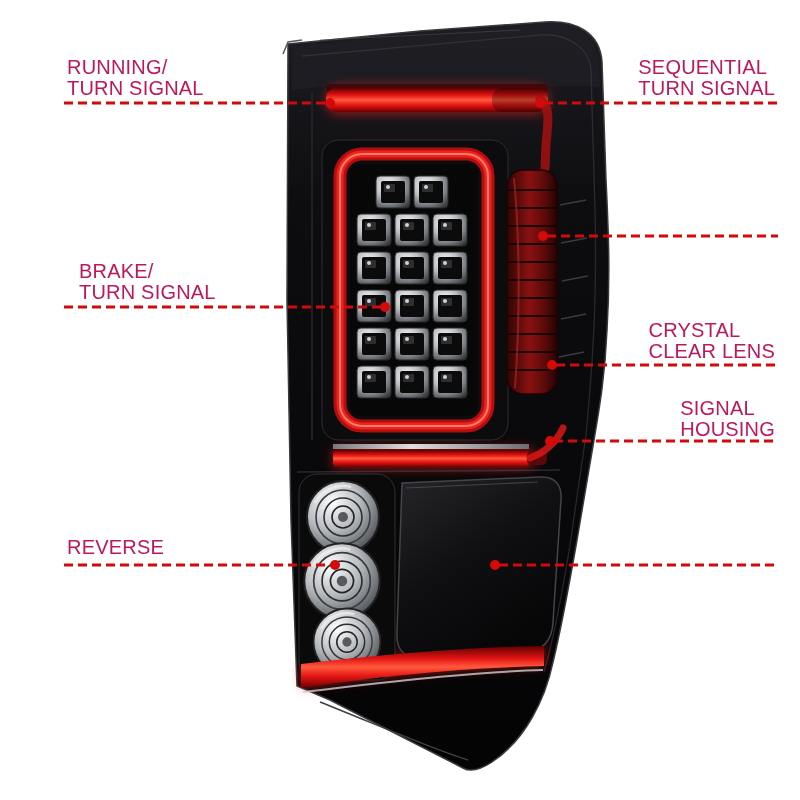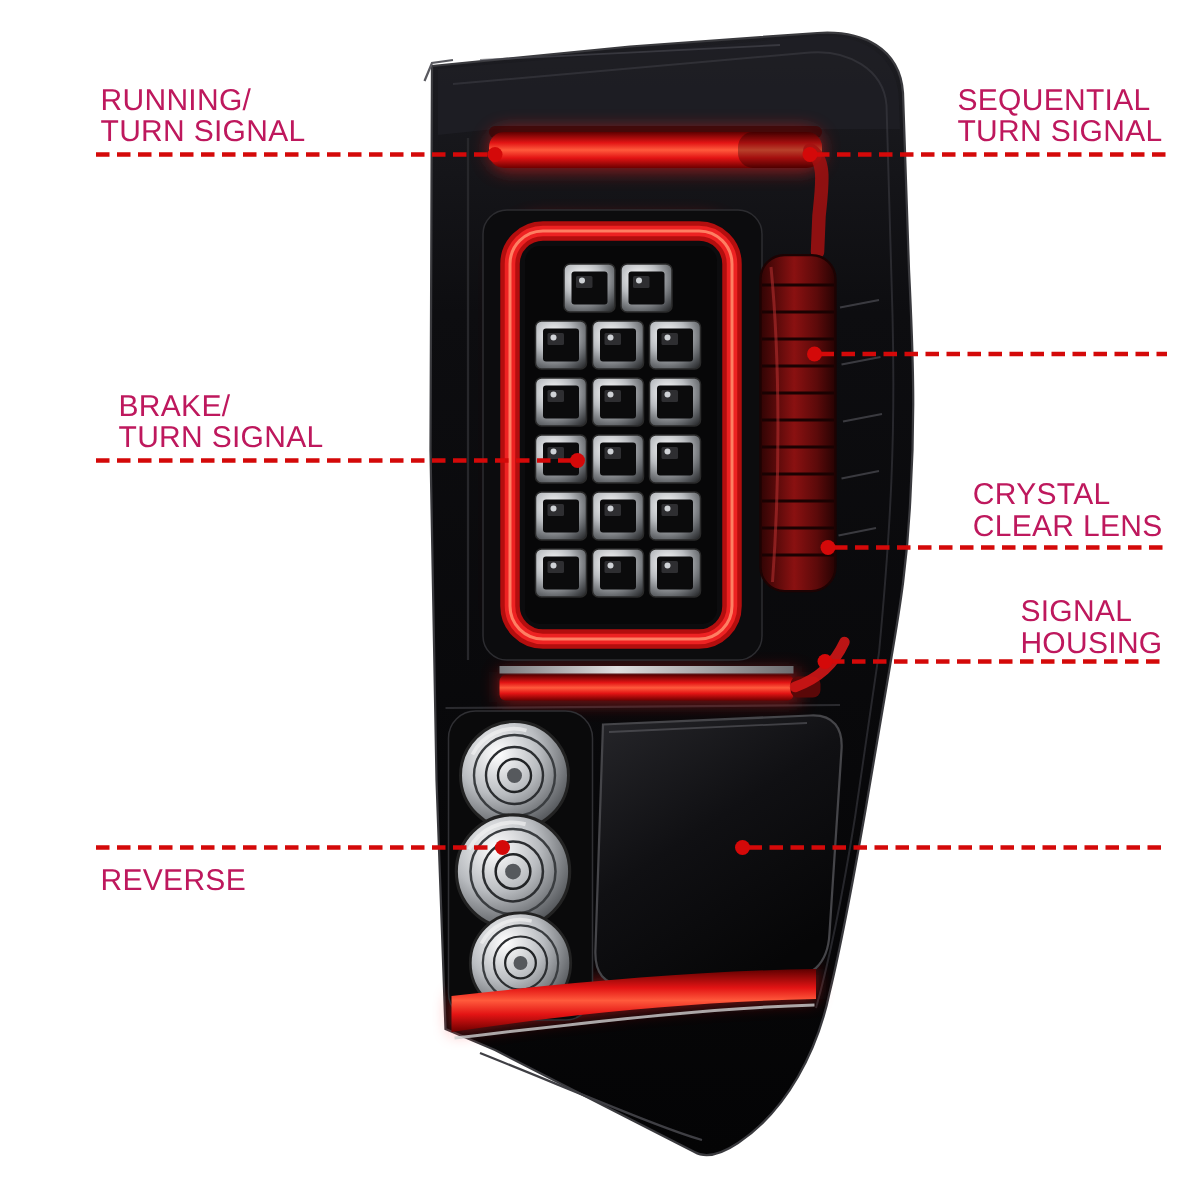--- a/index.html
+++ b/index.html
@@ -9,21 +9,21 @@
   .label{position:absolute;font-weight:normal;font-size:20px;line-height:21px;
          color:#be185d;letter-spacing:.2px;white-space:nowrap;z-index:5;}
   .label.right{text-align:left;}
   .label span{display:block;}
   #lbl-running{left:67px;top:57px;}
   #lbl-sequential{right:25px;top:57px;}
   #lbl-reflector{right:25px;top:210px;}
   #lbl-brake{left:79px;top:261px;}
   #lbl-crystal{right:25px;top:320px;}
   #lbl-housing{right:25px;top:398px;}
-  #lbl-reverse{left:67px;top:537px;margin-top:40px;}
+  #lbl-reverse{left:67px;top:537px;}
   #lbl-blis{right:25px;top:538px;}
 </style>
 </head>
 <body>
 
 <div class="canvas">
 
   <svg class="art" width="800" height="800" viewBox="0 0 800 800">
     <defs>
       <linearGradient id="gRedBar" x1="0" y1="0" x2="0" y2="1">

